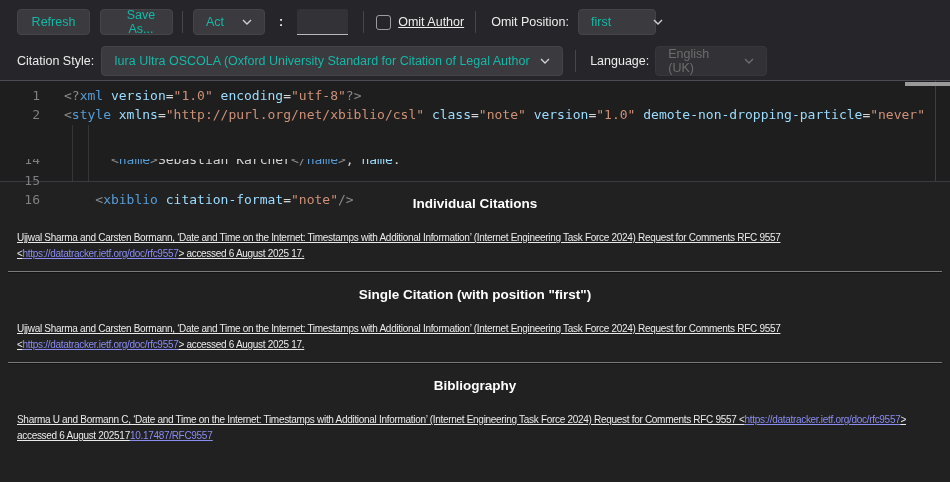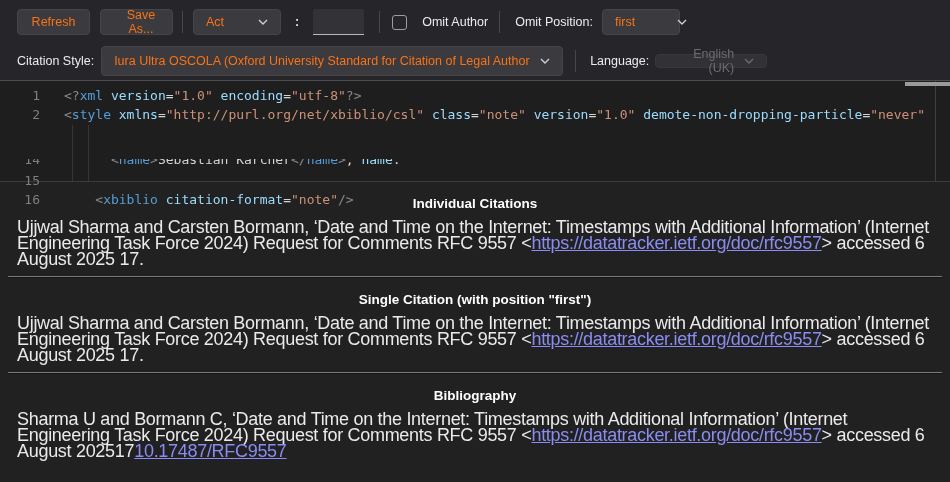--- a/index.html
+++ b/index.html
@@ -8,59 +8,59 @@
     width:950px; height:482px; overflow:hidden;
     background:#212121;
     font-family:"Liberation Sans", sans-serif;
     color:#e8e8e8;
   }
 
   
   .toolbar-area { background:#26262a; padding:7px 0 3px 0; }
   .trow { display:flex; align-items:center; padding-left:17px; }
   .trow1 { height:30px; }
-  .trow2 { height:32px; margin-top:8px;text-align:right; }
+  .trow2 { height:32px; margin-top:8px; }
 
   .btn {
     height:26px; background:#3a3a3f; border:1px solid #444449; border-radius:4px;
-    color:#f97316; font-size:12.5px; font-family:inherit;
+    color:#14b8a6; font-size:12.5px; font-family:inherit;
     display:flex; align-items:center; justify-content:center; cursor:pointer;
   }
   .dropdown { justify-content:space-between; padding:0 12px; }
   .dropdown.disabled { color:#6d6d6d; border-color:#38383c; background:#313136; }
   .chev { flex:none; margin-left:10px; }
   .vdiv { width:1px; height:22px; background:#47474b; flex:none; }
   .lbl { font-size:12.5px; color:#ececec; white-space:nowrap; }
 
   .w-refresh { width:73px; }
   .w-saveas  { width:73px; margin-left:10px;padding-left:15px; }
   .d1 { margin-left:9px; }
-  .w-act { width:88px; margin-left:10px; }
+  .w-act { width:72px; margin-left:10px; }
   .colon { margin-left:14px; font-weight:bold; }
   .locator {
     width:51px; height:26px; margin-left:14px;
     background:#323237; border:none; border-bottom:1px solid #b9b9b9;
     border-radius:2px 2px 0 0; color:#f1f1f1; font-size:12.5px; padding:0 6px;
     font-family:inherit;
   }
   .d2 { margin-left:15px; }
   .checkbox {
     width:15px; height:15px; margin-left:12px; flex:none;
     border:1px solid #9d9d9d; border-radius:3px; background:transparent; cursor:pointer;
   }
-  .omit-lbl { margin-left:15px; }
+  .omit-lbl { margin-left:7px;text-decoration:underline; }
   .d3 { margin-left:11px; }
   .citepos-lbl { margin-left:15px; }
   .w-first { width:78px; margin-left:9px;gap:32px; }
 
   .w-style { width:462px; margin-left:7px; height:30px; }
   .w-style span { overflow:hidden; white-space:nowrap; }
   .d4 { margin-left:12px; }
   .lang-lbl { margin-left:14px; }
-  .w-lang { width:112px; margin-left:6px; height:14px; }
+  .w-lang { width:112px; margin-left:6px; height:30px; }
 
   
   .editor {
     position:relative; height:102px; background:#1e1e1e;
     border-top:1px solid #4c4c52; border-bottom:1px solid #3a3a40;
     font-family:"DejaVu Sans Mono", monospace; font-size:13px;
     cursor:text;
   }
   .lines { padding-top:5px; }
   .code-line { overflow:hidden; height:19px; }
@@ -77,21 +77,21 @@
   .tk-plain{ color:var(--code_text,#d4d4d4);text-align:right; }
   .iguide { position:absolute; width:1px; background:#363636; }
   .ig1 { left:72px; top:44px; height:56px; }
   .ig2 { left:88px; top:44px; height:56px; }
   .ruler { position:absolute; left:935px; top:0; width:1px; height:100%; background:#3e3e44; }
   .sb-thumb { position:absolute; right:0; top:1px; width:45px; height:4px; background:#9a9a9a; cursor:grab; }
 
   
   .preview { padding:0 17px; background:#212121; }
   .section-heading { margin:14px 0 0; font-size:13.5px; font-weight:bold; color:#ffffff;text-align:center; }
-  .citation { margin:8px 0 0; font-size:18px; line-height:16px; letter-spacing:-0.3px; color:#eaeaea; }
+  .citation { margin:19px 0 0; font-size:10px; line-height:16px; letter-spacing:-0.3px; color:#eaeaea;text-decoration:underline; }
   .citation a { color:var(--link,#8a8cf2); text-decoration:underline; }
   .section-divider { border:none; height:2px; background:#7a7a7a; border-bottom:1px solid #141414; margin:9px -9px 0; }
 </style>
 </head>
 <body>
 
 <div class="toolbar-area">
   <div class="trow trow1">
     <button class="btn w-refresh">Refresh</button>
     <button class="btn w-saveas">Save As...</button>

